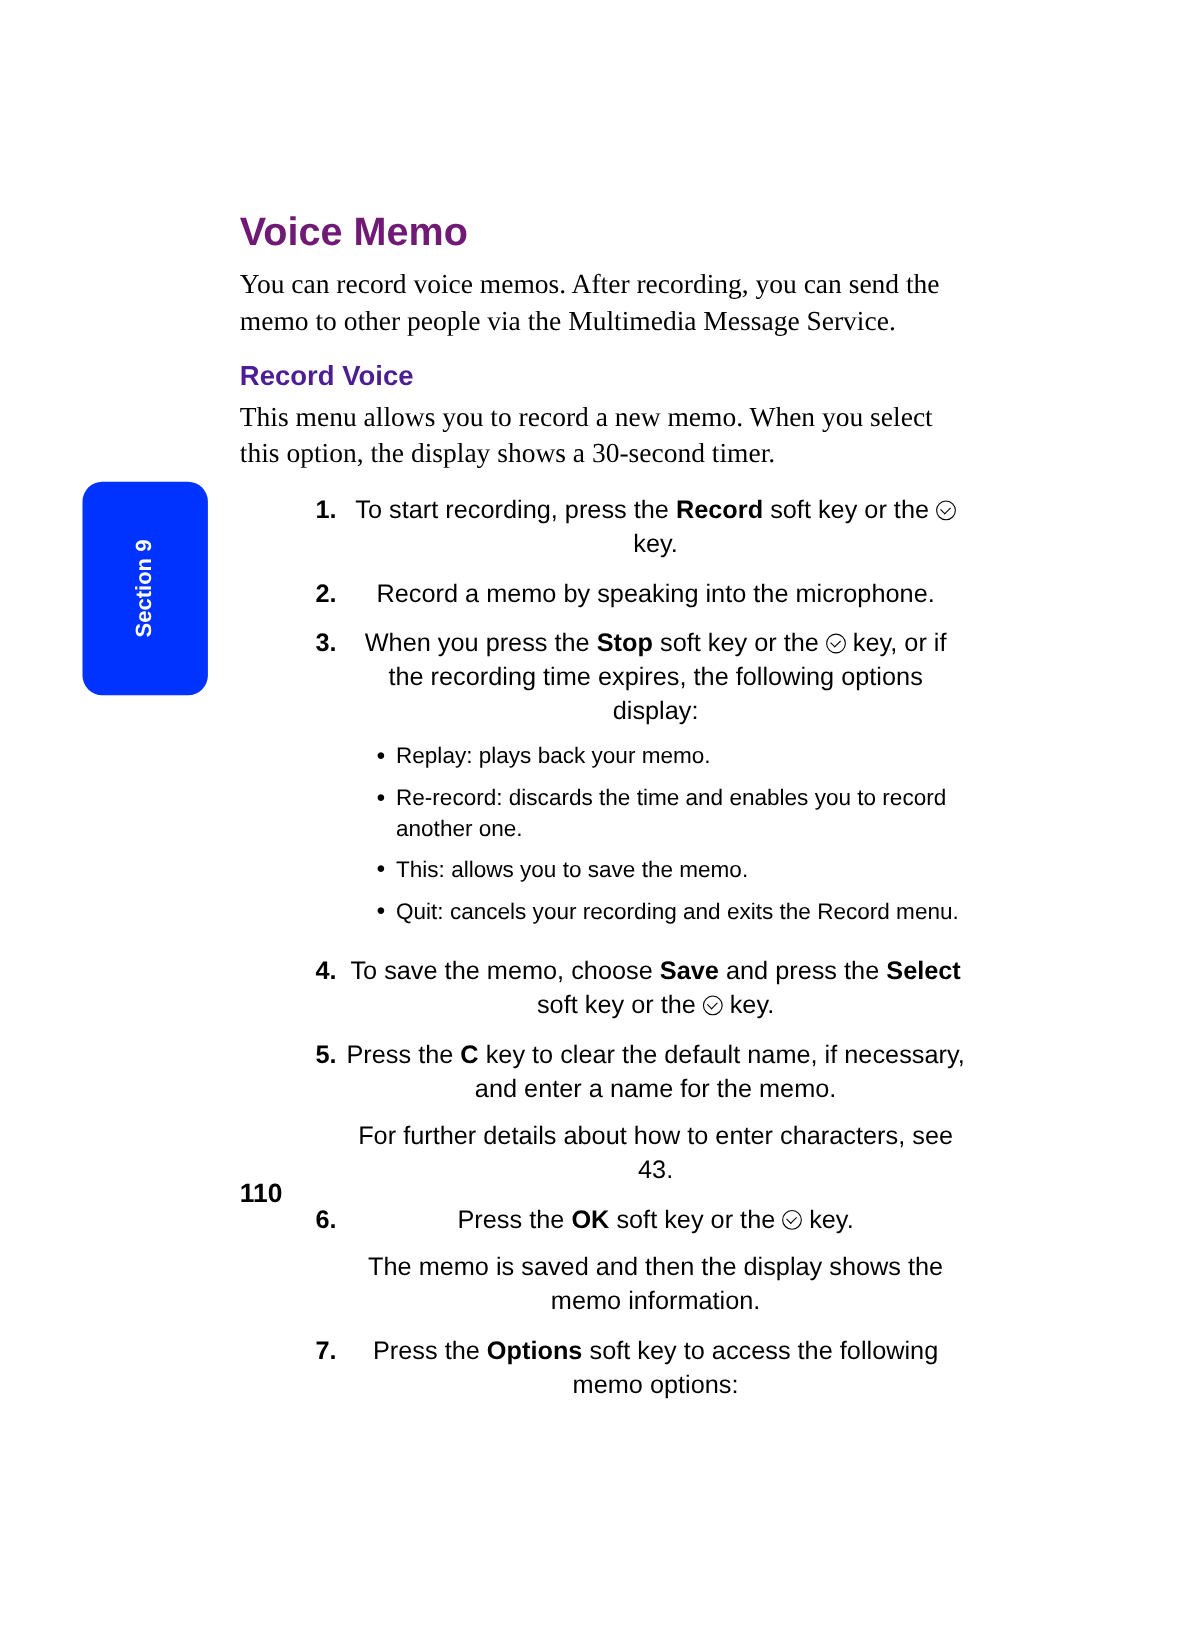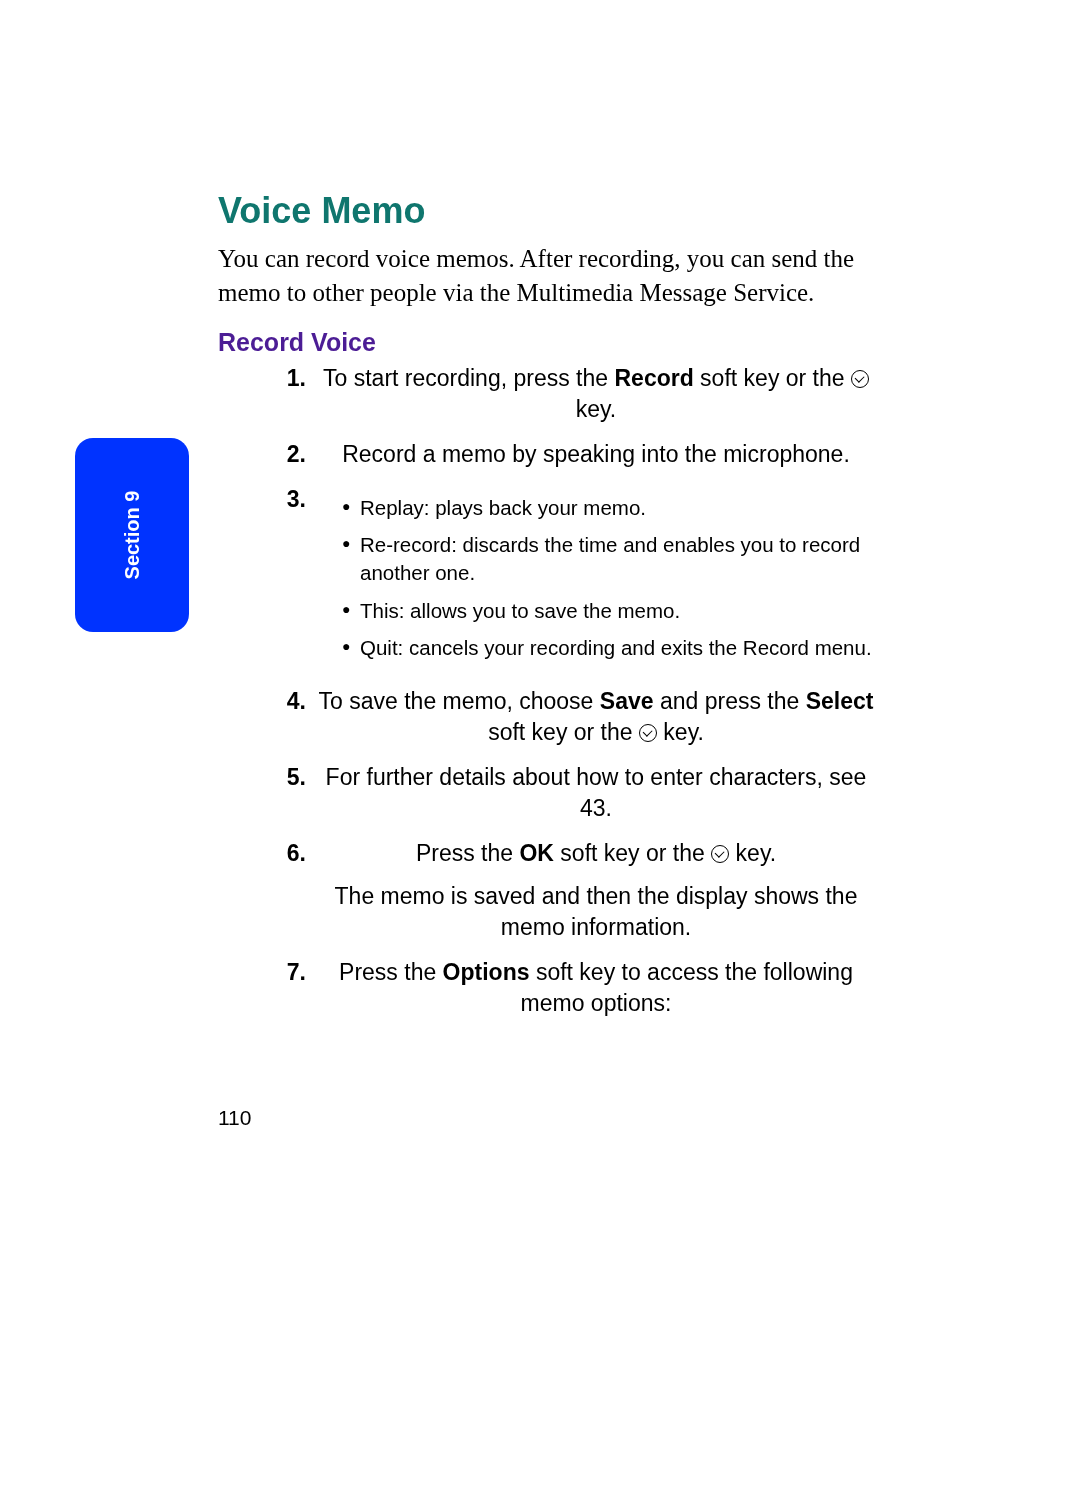--- a/index.html
+++ b/index.html
@@ -40,21 +40,21 @@
   .content {
     position: absolute;
     left: 218px;
     top: 190px;
     width: 660px;
   }
   .heading1 {
     font-family: Arial, Helvetica, sans-serif;
     font-weight: bold;
     font-size: 36px;
-    color: #0f766e;
+    color: #701a75;
     margin: 0 0 10px 0;
   }
   .intro {
     font-family: Georgia, 'Times New Roman', serif;
     font-size: 25px;
     line-height: 1.35;
     margin: 0 0 18px 0;
   }
   .heading2 {
     font-family: Arial, Helvetica, sans-serif;
@@ -135,44 +135,45 @@
     text-align: left;
     font-size: 14px;
     line-height: 24px;
   }
   .sub-body {
     flex: 1;
   }
   .page-number {
     position: absolute;
     left: 218px;
-    top: 1106px;
-    font-family: Arial, Helvetica, sans-serif;
-    font-weight: normal;
-    font-size: 21px;
+    top: 1072px;
+    font-family: Arial, Helvetica, sans-serif;
+    font-weight: bold;
+    font-size: 24px;
     color: #000;
   }
 </style>
 </head>
 <body>
 
 <div class="page">
 
   <div class="side-tab">
     <div class="side-tab-label">Section 9</div>
   </div>
 
   <div class="content">
 
     <h1 class="heading1">Voice Memo</h1>
 
     <p class="intro">You can record voice memos. After recording, you can send the memo to other people via the Multimedia Message Service.</p>
 
     <h2 class="heading2">Record Voice</h2>
 
+    <p class="desc">This menu allows you to record a new memo. When you select this option, the display shows a 30-second timer.</p>
 
     <div class="list-area">
 
       <div class="step">
         <div class="step-num">1.</div>
         <div class="step-body">
           <p>
             <span>To start recording, press the </span><b>Record</b><span> soft key or the </span><span class="key-glyph"></span><span> key.</span>
           </p>
         </div>
@@ -181,20 +182,23 @@
       <div class="step">
         <div class="step-num">2.</div>
         <div class="step-body">
           <p><span>Record a memo by speaking into the microphone.</span></p>
         </div>
       </div>
 
       <div class="step">
         <div class="step-num">3.</div>
         <div class="step-body">
+          <p>
+            <span>When you press the </span><b>Stop</b><span> soft key or the </span><span class="key-glyph"></span><span> key, or if the recording time expires, the following options display:</span>
+          </p>
           <div class="sublist">
             <div class="sub">
               <div class="bullet">●</div>
               <div class="sub-body">Replay: plays back your memo.</div>
             </div>
             <div class="sub">
               <div class="bullet">●</div>
               <div class="sub-body">Re-record: discards the time and enables you to record another one.</div>
             </div>
             <div class="sub">
@@ -214,20 +218,23 @@
         <div class="step-body">
           <p>
             <span>To save the memo, choose </span><b>Save</b><span> and press the </span><b>Select</b><span> soft key or the </span><span class="key-glyph"></span><span> key.</span>
           </p>
         </div>
       </div>
 
       <div class="step">
         <div class="step-num">5.</div>
         <div class="step-body">
+          <p>
+            <span>Press the </span><b>C</b><span> key to clear the default name, if necessary, and enter a name for the memo.</span>
+          </p>
           <p><span>For further details about how to enter characters, see 43.</span></p>
         </div>
       </div>
 
       <div class="step">
         <div class="step-num">6.</div>
         <div class="step-body">
           <p>
             <span>Press the </span><b>OK</b><span> soft key or the </span><span class="key-glyph"></span><span> key.</span>
           </p>

